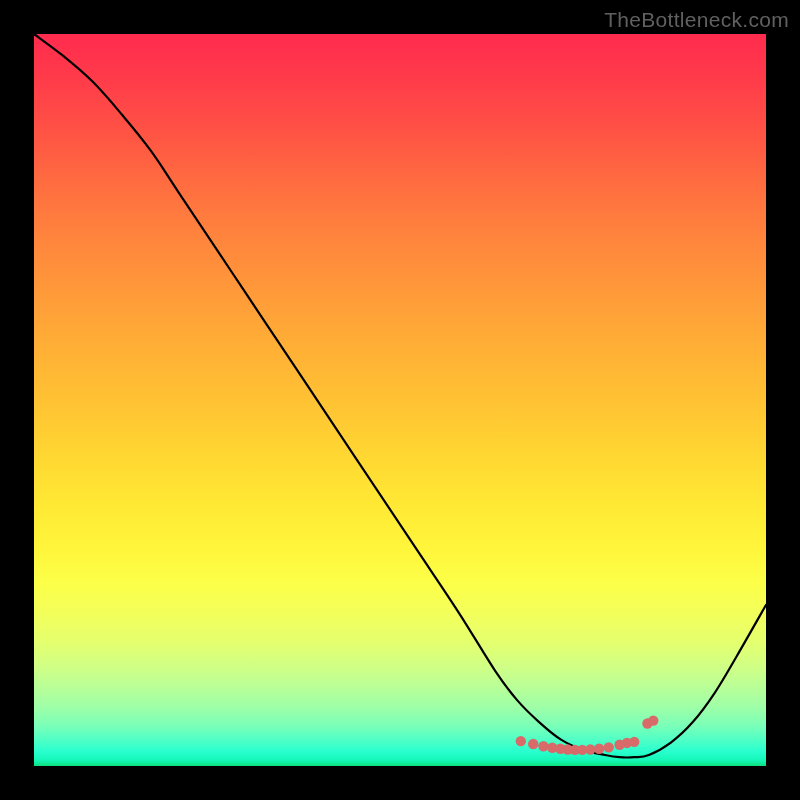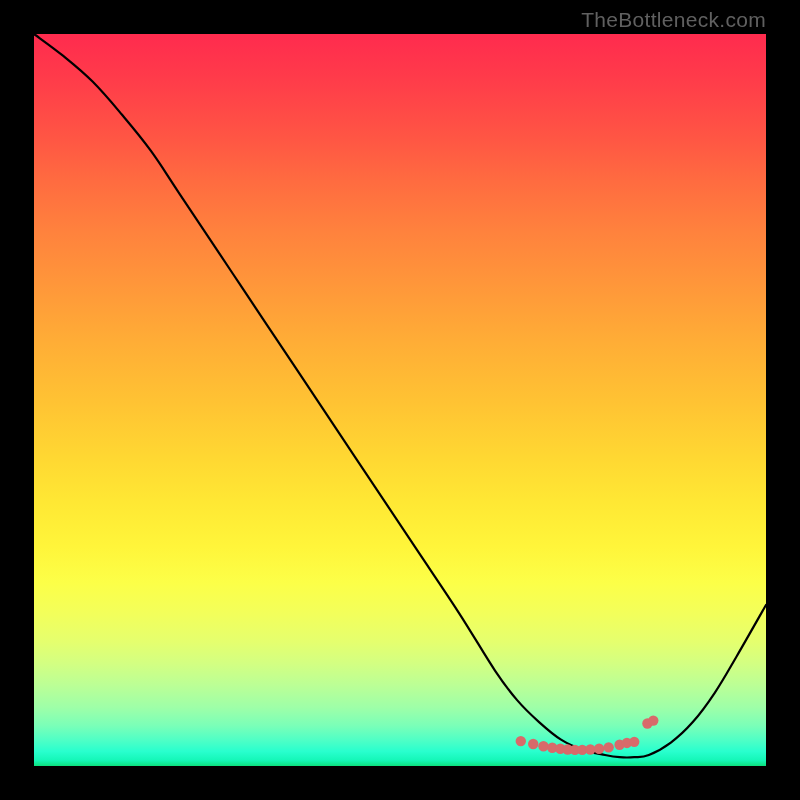--- a/index.html
+++ b/index.html
@@ -1,17 +1,17 @@
 <!DOCTYPE html>
 <html><head>
 <meta charset="utf-8">
 <style>
 *{margin:0;padding:0;box-sizing:border-box}
 body{background:#000;width:800px;height:800px;position:relative;font-family:Arial,sans-serif}
-.watermark{position:absolute;top:8px;right:34px;color:#606060;font-size:21px;font-weight:400;letter-spacing:0.3px}
+.watermark{position:absolute;top:8px;right:11px;color:#606060;font-size:21px;font-weight:400;letter-spacing:0.3px}
 .plot{position:absolute;left:34px;top:34px;width:732px;height:732px;background:linear-gradient(to bottom,
 #ff2b4e 0%,
 #ff3b4a 6%,
 #ff5544 14%,
 #ff6b40 20%,
 #ff823d 27%,
 #ff963a 34%,
 #ffad36 42%,
 #ffc233 50%,
 #ffd832 58%,

